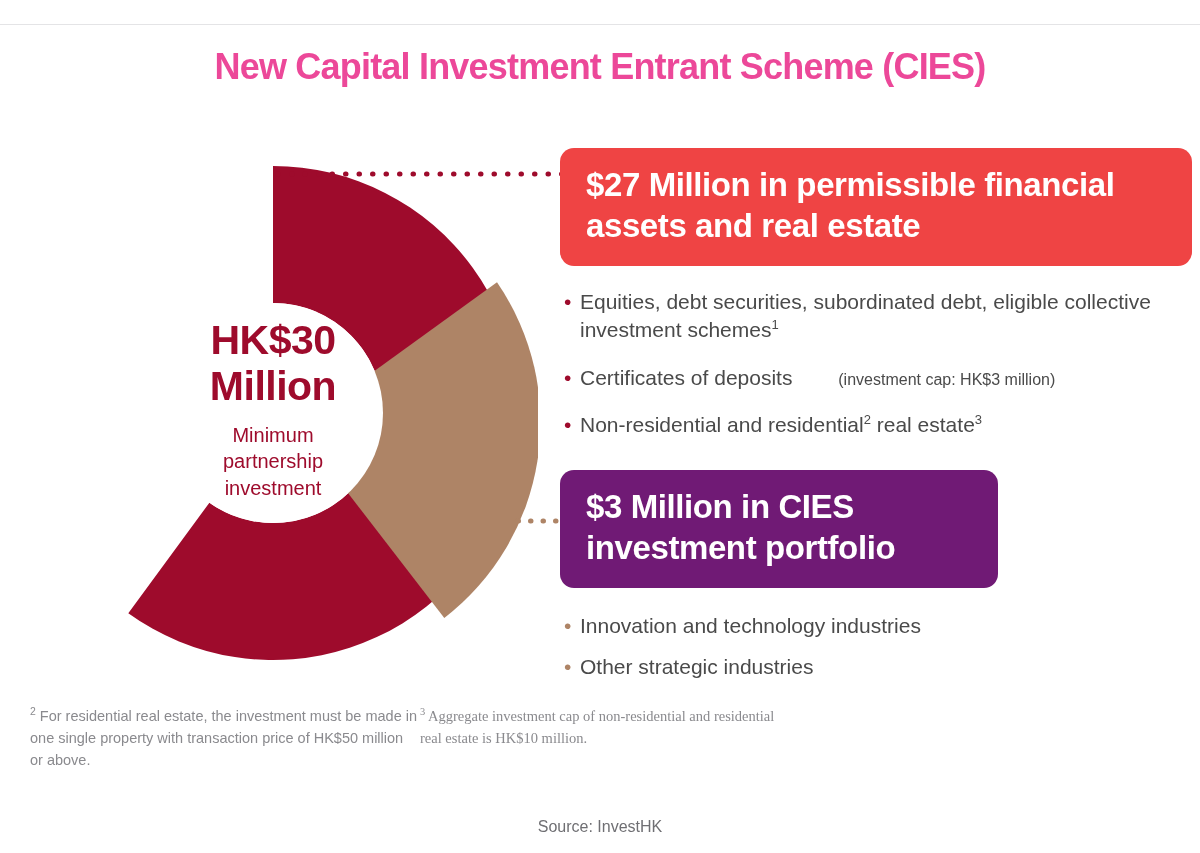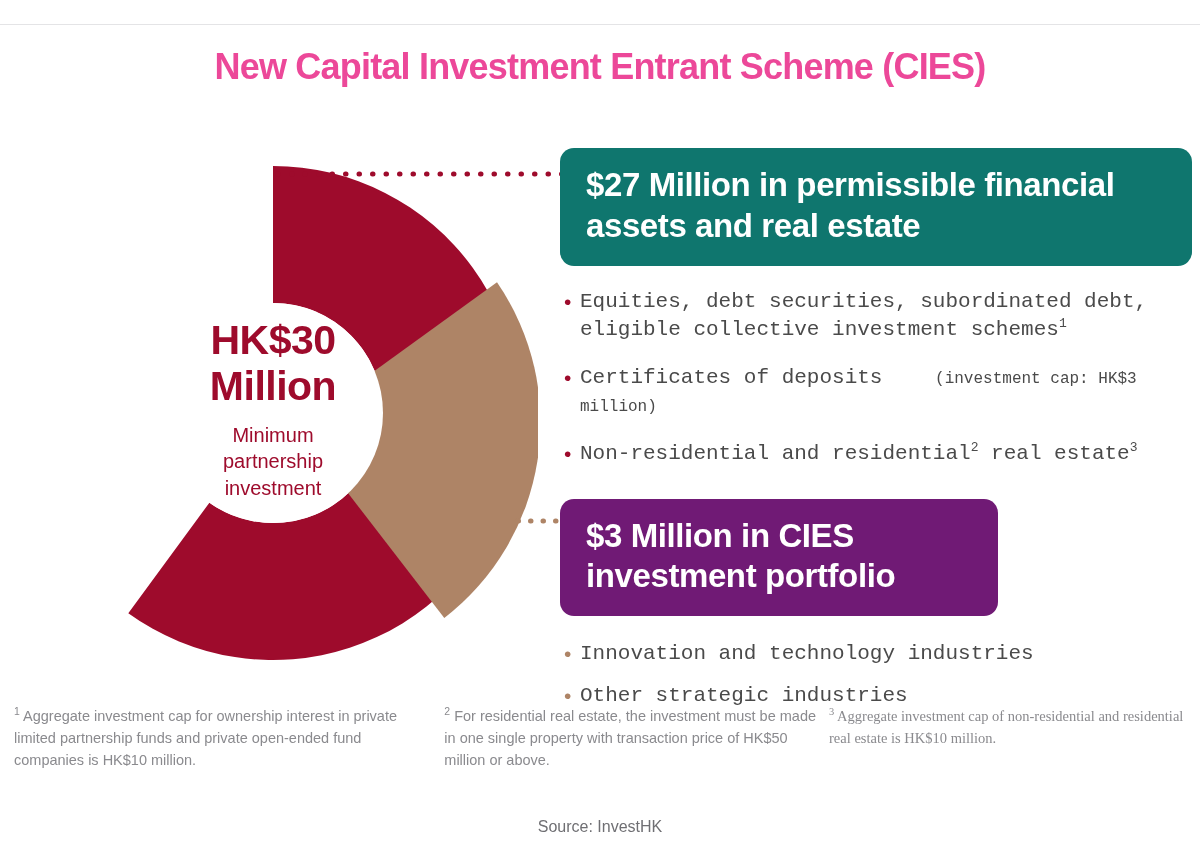--- a/index.html
+++ b/index.html
@@ -64,42 +64,42 @@
   }
   .banner {
     border-radius: 14px;
     padding: 17px 24px 19px 26px;
     color: #ffffff;
     font-size: 33px;
     font-weight: bold;
     line-height: 1.24;
     letter-spacing: -0.4px;
   }
-  .banner-red { background: #0f766e; width: 632px; box-sizing: border-box; }
+  .banner-red { background: #ef4444; width: 632px; box-sizing: border-box; }
   .banner-tan { background: #701a75; width: 438px; box-sizing: border-box; }
 
   .bullets { margin: 22px 0 0 4px; }
   .bullet {
     display: flex;
     align-items: flex-start;
     font-size: 21px;
     color: #4a4a4a;
     line-height: 1.36;
     margin-bottom: 19px;
   }
   .bullet:last-child { margin-bottom: 0; }
   .bullet .dot {
     flex: 0 0 auto;
     width: 16px;
     font-size: 21px;
     line-height: 1.36;
   }
   .dot-red { color: #9E0B2C; }
   .dot-tan { color: #AE8466; }
-  .bullet .txt { flex: 1 1 auto; font-family: Liberation Mono, monospace; }
+  .bullet .txt { flex: 1 1 auto; }
   .small-note { font-size: 16px; color: #4a4a4a; margin-left: 40px; }
   sup { font-size: 0.62em; vertical-align: super; line-height: 0; }
 
   .bullets-tan { margin-top: 24px; }
   .bullets-tan .bullet { margin-bottom: 13px; }
 
   
   .footnotes {
     position: absolute;
     left: 14px; top: 705px;
@@ -234,23 +234,20 @@
       <span class="txt">Innovation and technology industries</span>
     </div>
     <div class="bullet">
       <span class="dot dot-tan">•</span>
       <span class="txt">Other strategic industries</span>
     </div>
   </div>
 </div>
 
 <div class="footnotes">
-  <div class="footnote fn1"><sup>1</sup>
-    <span>Aggregate investment cap for ownership interest in private limited partnership funds and private open-ended fund companies is HK$10 million.</span>
-  </div>
   <div class="footnote fn2"><sup>2</sup>
     <span>For residential real estate, the investment must be made in one single property with transaction price of HK$50 million or above.</span>
   </div>
   <div class="footnote fn3"><sup>3</sup>
     <span>Aggregate investment cap of non-residential and residential real estate is HK$10 million.</span>
   </div>
 </div>
 
 <div class="source">Source: InvestHK</div>
 

